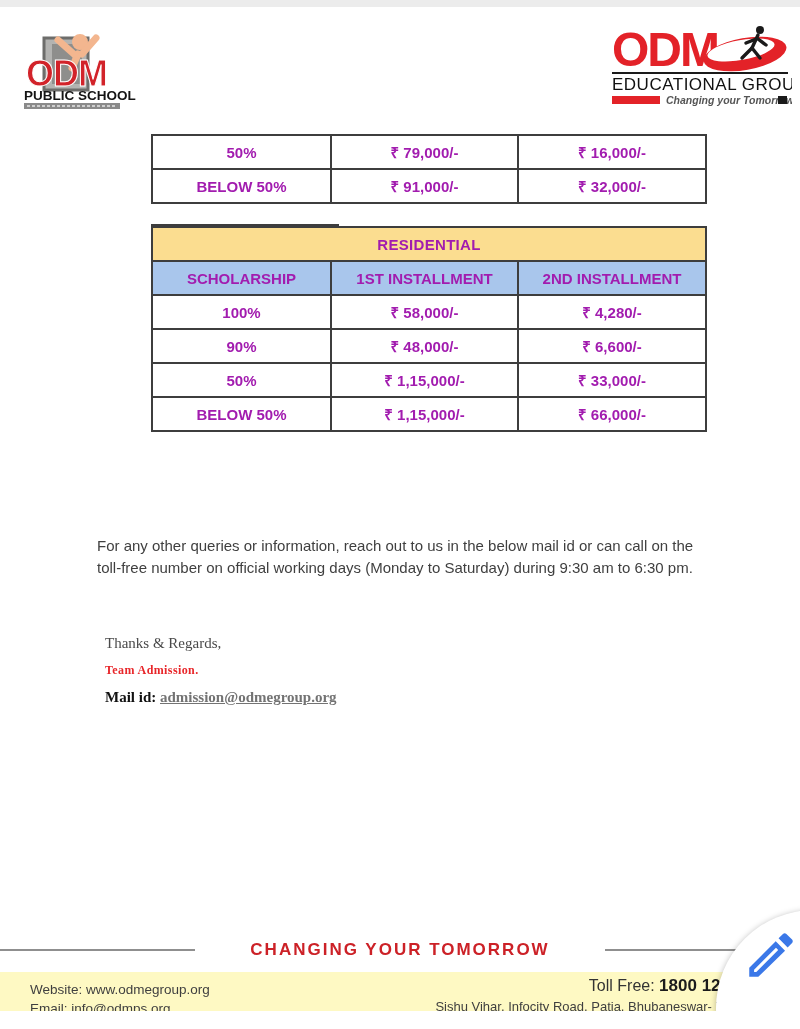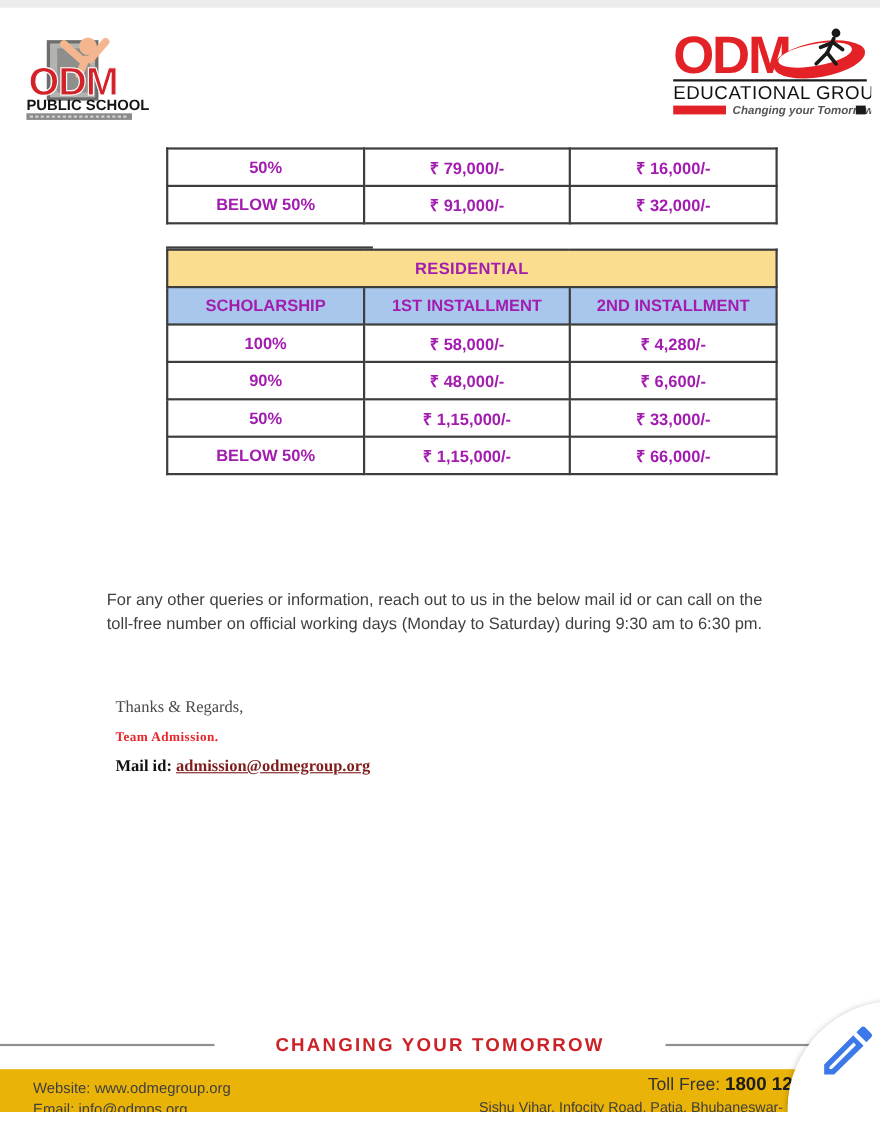--- a/index.html
+++ b/index.html
@@ -15,29 +15,29 @@
   td.head-cell{background:#a9c6ec;color:#1c1c1c;}
   .partial-border{position:absolute;left:151px;top:224px;width:188px;height:2px;background:#3d3d3d;}
 
   
   .info-para{position:absolute;left:97px;top:535px;width:614px;font-size:15px;line-height:22px;
              color:#3f3f3f;}
   .sig{position:absolute;left:105px;top:632px;font-size:15px;color:#4a4a4a;line-height:22px;font-family:Liberation Serif, serif;}
   .sig .team{color:#e8262a;font-weight:bold;font-size:12px;margin-top:5px;letter-spacing:.4px;}
   .sig .mailrow{margin-top:5px;color:#111;}
   .sig .maillabel{font-weight:bold;color:#111;}
-  .sig a{color:#7f1d1d;font-weight:bold;text-decoration:underline;}
+  .sig a{color:#737373;font-weight:bold;text-decoration:underline;}
 
   
   .slogan-row{position:absolute;left:0;top:940px;width:800px;display:flex;align-items:center;}
   .slogan-line{flex:1;height:2px;background:#8f8f8f;}
   .slogan-line.left{margin-right:55px;}
   .slogan-line.right{margin-left:55px;}
   .slogan{font-size:17px;font-weight:bold;color:#cc2127;letter-spacing:2px;white-space:nowrap;}
-  .footer-bar{position:absolute;left:0;top:972px;width:800px;height:49px;background:#eab308;}
+  .footer-bar{position:absolute;left:0;top:972px;width:800px;height:49px;background:#fef9c3;}
   .footer-left{position:absolute;left:30px;top:8px;font-size:13.5px;color:#3f3f3f;line-height:19px;}
   .footer-right{position:absolute;right:70px;top:4px;text-align:right;color:#3f3f3f;}
   .tollfree{font-size:16px;color:#333;}
   .tollfree b{font-size:17px;color:#1c1c1c;}
   .address{font-size:13px;margin-top:3px;color:#3f3f3f;}
 
   
   .fab{position:absolute;left:716px;top:910px;width:196px;height:196px;border-radius:50%;
        background:#ffffff;box-shadow:0 1px 6px rgba(0,0,0,.28);z-index:10;cursor:pointer;}
   .fab svg{position:absolute;left:26px;top:16px;}

